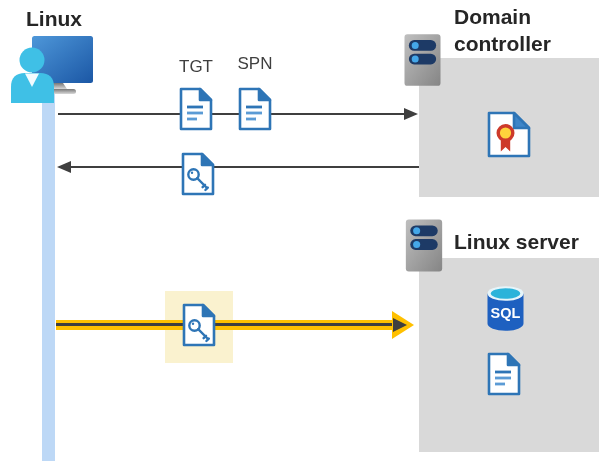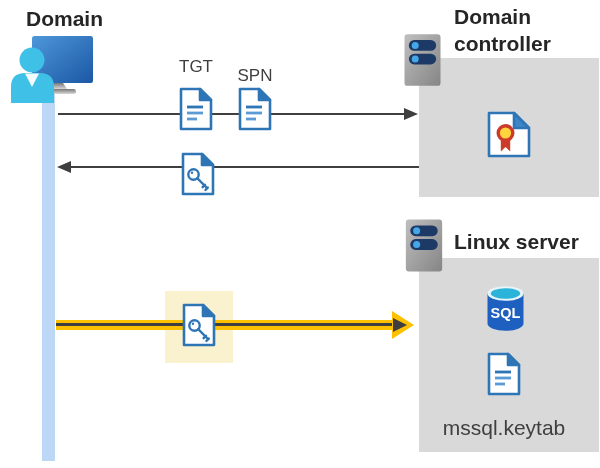--- a/index.html
+++ b/index.html
@@ -139,22 +139,21 @@
     <path d="M2.5 8.5 v30 a18 7.3 0 0 0 36 0 v-30 z" fill="#1e60c0"></path>
     <ellipse cx="20.5" cy="8.5" rx="18" ry="7.3" fill="#e6f5fa"></ellipse>
     <ellipse cx="20.5" cy="8.5" rx="14.7" ry="5.2" fill="#2bb3da"></ellipse>
     <text x="20.5" y="33" text-anchor="middle" font-size="14.5" font-weight="bold" fill="#ffffff">SQL</text>
   </svg>
 
   <svg class="icon" style="left:486px;top:352px;" width="36" height="44">
       <use href="#sym-doc"></use>
     </svg>
 
-  <div class="lbl-title" style="left:26px;top:5px;">Domain</div>
+  <div class="lbl-title" style="left:26px;top:5px;">Linux</div>
   <div class="lbl-title" style="left:454px;top:3px;width:150px;">Domain controller</div>
   <div class="lbl-title" style="left:454px;top:228px;width:150px;">Linux server</div>
 
   <div class="lbl-small" style="left:176px;top:57px;width:40px;">TGT</div>
-  <div class="lbl-small" style="left:235px;top:66px;width:40px;">SPN</div>
+  <div class="lbl-small" style="left:235px;top:54px;width:40px;">SPN</div>
 
-  <div class="lbl-file" style="left:419px;top:416px;width:170px;">mssql.keytab</div>
 
 </div>
 
 </body></html>

